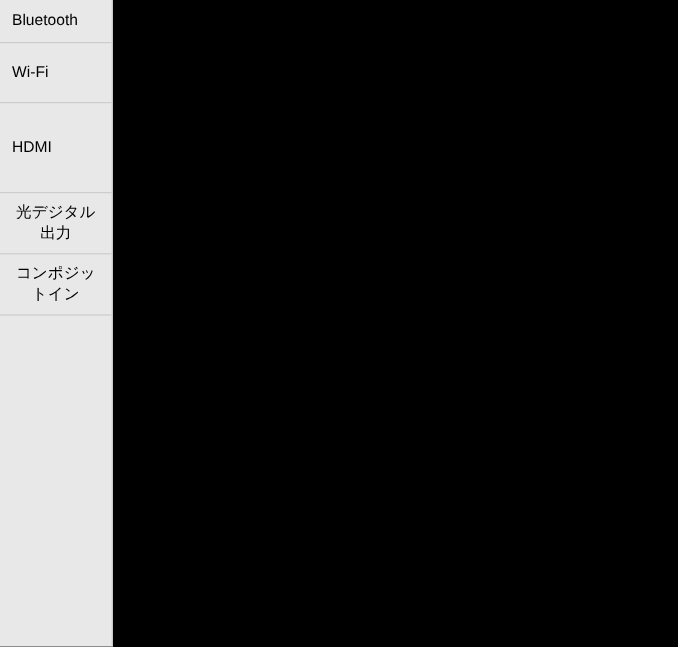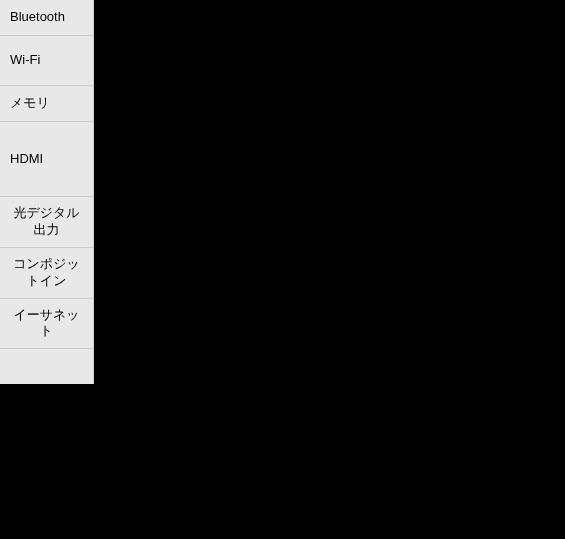--- a/index.html
+++ b/index.html
@@ -11,21 +11,21 @@
     body {
       width: 565px;
       height: 539px;
       background-color: #000;
       font-family: "Hiragino Sans", "Hiragino Kaku Gothic ProN", "Yu Gothic", sans-serif;
       overflow: hidden;
     }
 
     .sidebar {
       width: 94px;
-      height: 384px;
+      height: 539px;
       background-color: #e8e8e8;
       border-right: 1px solid #ccc;
       display: flex;
       flex-direction: column;
     }
 
     .sidebar-item {
       padding: 8px 10px;
       border-bottom: 1px solid #ccc;
       font-size: 13px;
@@ -58,28 +58,22 @@
 </head>
 <body>
 
 <div class="sidebar">
   <div class="sidebar-item">
     <span>Bluetooth</span>
   </div>
   <div class="sidebar-item tall">
     <span>Wi-Fi</span>
   </div>
-  <div class="sidebar-item">
-    <span>メモリ</span>
-  </div>
   <div class="sidebar-item taller">
     <span>HDMI</span>
   </div>
   <div class="sidebar-item tall">
     <span>光デジタル出力</span>
   </div>
   <div class="sidebar-item tall">
     <span>コンポジットイン</span>
   </div>
-  <div class="sidebar-item tall">
-    <span>イーサネット</span>
-  </div>
 </div>
 
 </body></html>

